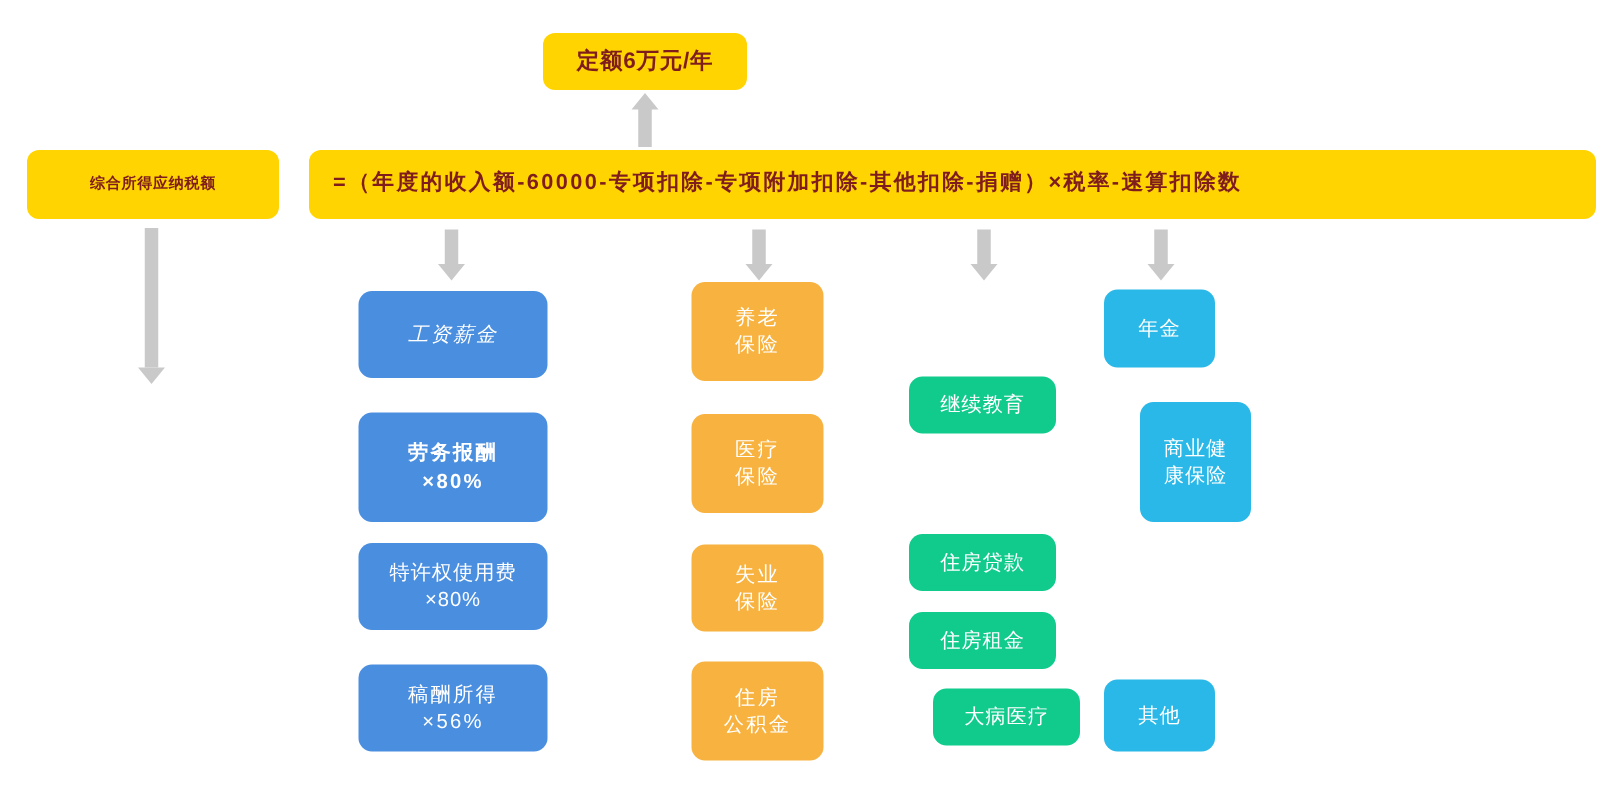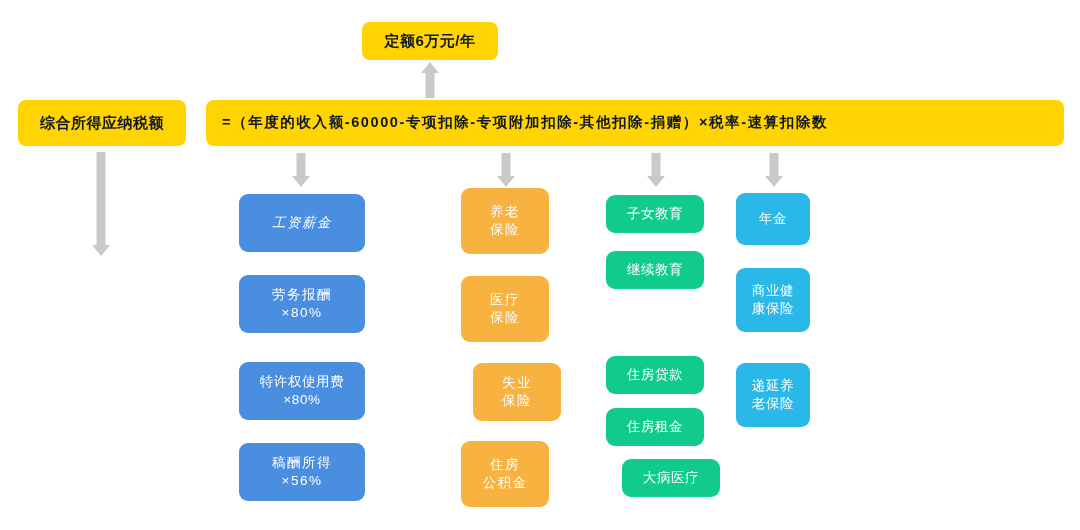--- a/index.html
+++ b/index.html
@@ -27,32 +27,32 @@
     align-items: center;
     justify-content: center;
     text-align: center;
     line-height: 1.35;
     white-space: pre-line;
   }
 
   
   .yellow-box {
     background: #FFD400;
-    color: #0f172a;
+    color: #7f1d1d;
     border-radius: 8px;
     font-weight: bold;
     letter-spacing: 0.5px;
   }
   #node-quota {
     left: 362px; top: 22px; width: 136px; height: 38px;
     font-size: 15px;
   }
   #node-taxable {
     left: 18px; top: 100px; width: 168px; height: 46px;
-    font-size: 15px;
+    font-size: 10px;
   }
   #node-formula {
     left: 206px; top: 100px; width: 858px; height: 46px;
     font-size: 14.5px;
     letter-spacing: 1.6px;
     padding: 0 16px;
     justify-content: flex-start;
   }
 
   
@@ -139,41 +139,39 @@
   <div class="arrow-wrap arrow-down" style="left:647px; top:153px; width:18px; height:34px;">
     <div class="shaft" style="height:23px;"></div>
     <div class="head"></div>
   </div>
   <div class="arrow-wrap arrow-down" style="left:765px; top:153px; width:18px; height:34px;">
     <div class="shaft" style="height:23px;"></div>
     <div class="head"></div>
   </div>
 
   <div class="node card blue" style="left:239px; top:194px; width:126px; height:58px;font-style:italic;">工资薪金</div>
-  <div class="node card blue" style="left:239px; top:275px; width:126px; height:58px;">劳务报酬
+  <div class="node card blue" style="left:239px; top:275px; width:126px; height:73px;font-weight:bold;">劳务报酬
 ×80%</div>
   <div class="node card blue tight" style="left:239px; top:362px; width:126px; height:58px;">特许权使用费
 ×80%</div>
   <div class="node card blue" style="left:239px; top:443px; width:126px; height:58px;">稿酬所得
 ×56%</div>
 
   <div class="node card orange" style="left:461px; top:188px; width:88px; height:66px;">养老
 保险</div>
   <div class="node card orange" style="left:461px; top:276px; width:88px; height:66px;">医疗
 保险</div>
-  <div class="node card orange" style="left:461px; top:363px; width:88px; height:58px;margin-left:12px;">失业
+  <div class="node card orange" style="left:461px; top:363px; width:88px; height:58px;">失业
 保险</div>
   <div class="node card orange" style="left:461px; top:441px; width:88px; height:66px;">住房
 公积金</div>
 
-  <div class="node card green tight" style="left:606px; top:195px; width:98px; height:38px;">子女教育</div>
   <div class="node card green tight" style="left:606px; top:251px; width:98px; height:38px;">继续教育</div>
   <div class="node card green tight" style="left:606px; top:356px; width:98px; height:38px;">住房贷款</div>
   <div class="node card green tight" style="left:606px; top:408px; width:98px; height:38px;">住房租金</div>
   <div class="node card green tight" style="left:606px; top:459px; width:98px; height:38px;margin-left:16px;">大病医疗</div>
 
   <div class="node card cyan tight" style="left:736px; top:193px; width:74px; height:52px;">年金</div>
-  <div class="node card cyan tight" style="left:736px; top:268px; width:74px; height:64px;">商业健
+  <div class="node card cyan tight" style="left:760px; top:268px; width:74px; height:80px;">商业健
 康保险</div>
-  <div class="node card cyan tight" style="left:736px; top:363px; width:74px; height:64px;">递延养
-老保险</div>
+  <div class="node card cyan tight" style="left:736px; top:453px; width:74px; height:48px;">其他</div>
 
 </div>
 
 </body></html>

